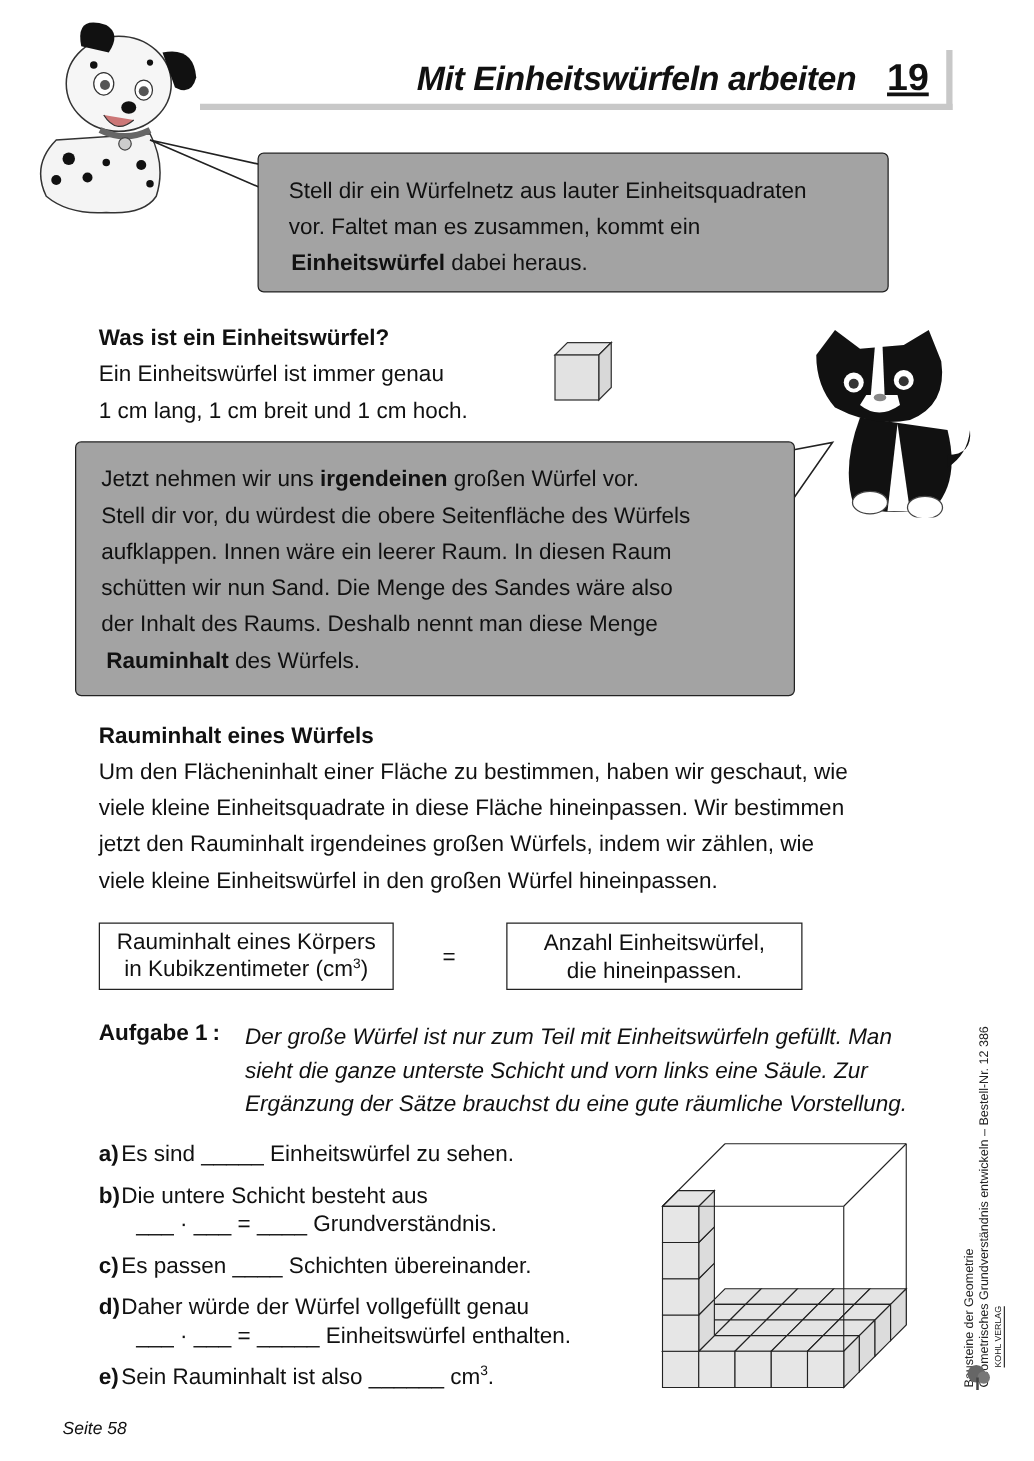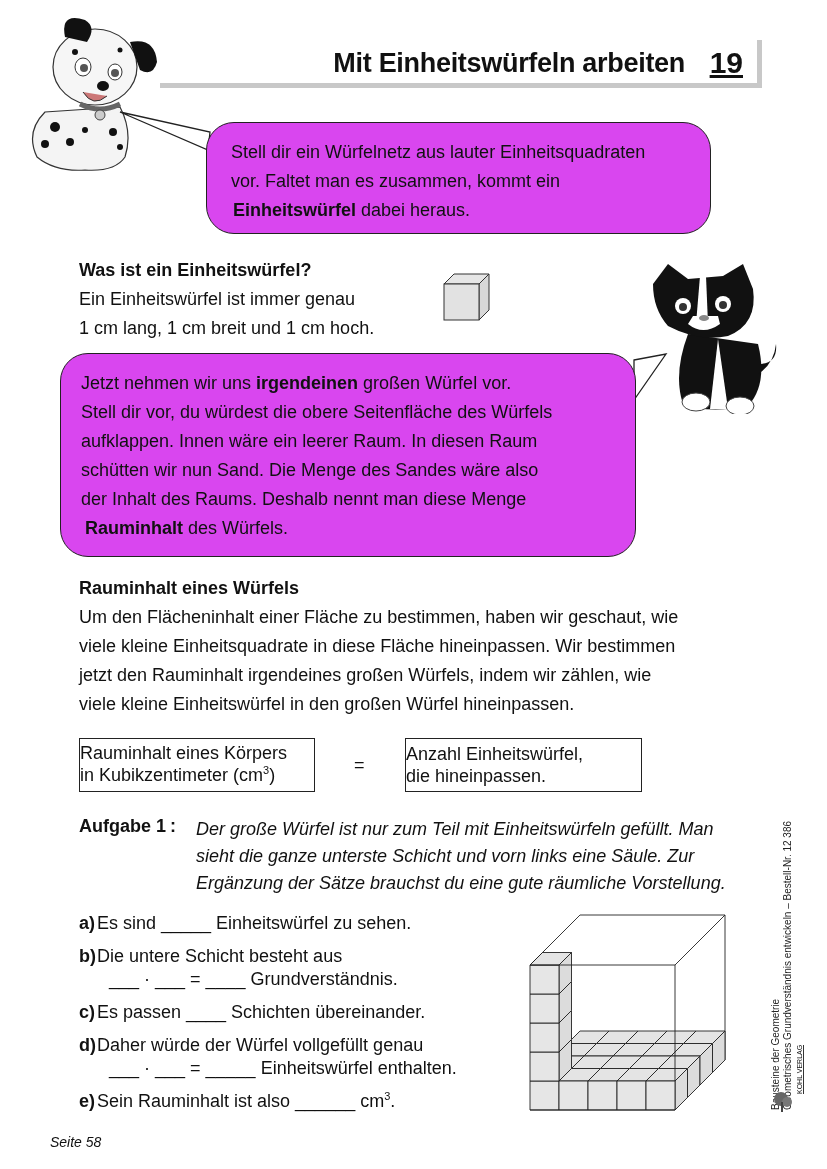--- a/index.html
+++ b/index.html
@@ -1,30 +1,30 @@
 <!DOCTYPE html>
 <html><head>
 <meta charset="utf-8">
 <style>
   html, body { margin:0; padding:0; background:#fff; }
   body { width:827px; height:1169px; position:relative; overflow:hidden; font-family:"Liberation Sans", sans-serif; color:#111; }
   .abs { position:absolute; }
   .header { left:160px; top:40px; width:602px; height:48px; border-bottom:5px solid #c8c8c8; border-right:5px solid #c8c8c8; box-sizing:border-box; }
-  .header-title { position:absolute; right:72px; top:8px; font-size:27px; font-weight:bold; letter-spacing:-0.3px; }
+  .header-title { position:absolute; right:72px; top:8px; font-size:27px; font-weight:bold; letter-spacing:-0.3px;font-style:italic; }
   .header-num { position:absolute; right:14px; top:6px; font-size:30px; font-weight:bold;text-decoration:underline; }
-  .bubble { border:1.5px solid #222; border-radius:28px; background:#d946ef; box-sizing:border-box; font-size:18px; line-height:29px; }
+  .bubble { border:1.5px solid #222; border-radius:5px; background:#a3a3a3; box-sizing:border-box; font-size:18px; line-height:29px; }
   .bubble1 { left:206px; top:122px; width:505px; height:112px; padding:15px 0 0 24px; }
   .bubble2 { left:60px; top:353px; width:576px; height:204px; padding:15px 0 16px 20px; }
   .txt { font-size:18px; line-height:29px; }
   .bold { font-weight:bold; }
   .b1-line3 { padding-left:2px; }
   .q-section { left:79px; top:256px; }
   .cube-small { left:442px; top:272px; }
   .r-section { left:79px; top:574px; width:680px; }
-  .formula-box { border:1.2px solid #222; font-size:18px; line-height:22px; padding:3px 0; box-sizing:border-box; }
+  .formula-box { border:1.2px solid #222; text-align:center; font-size:18px; line-height:22px; padding:3px 0; box-sizing:border-box; }
   .fbox1 { left:79px; top:738px; width:236px; height:54px; }
   .fbox2 { left:405px; top:738px; width:237px; height:54px; padding-top:4px; }
   .equals { left:354px; top:755px; font-size:18px; }
   .task-head { left:79px; top:816px; font-size:18px; font-weight:bold; }
   .task-colon { left:170px; top:816px; font-size:18px; font-weight:bold; }
   .task-text { left:196px; top:816px; width:580px; font-size:18px; line-height:27px; font-style:italic; }
   .items { left:79px; top:912px; width:440px; }
   .item { position:relative; font-size:18px; line-height:23px; margin-bottom:10px; }
   .item .lbl { position:absolute; left:0; top:0; font-weight:bold; }
   .item .body { margin-left:18px; }

